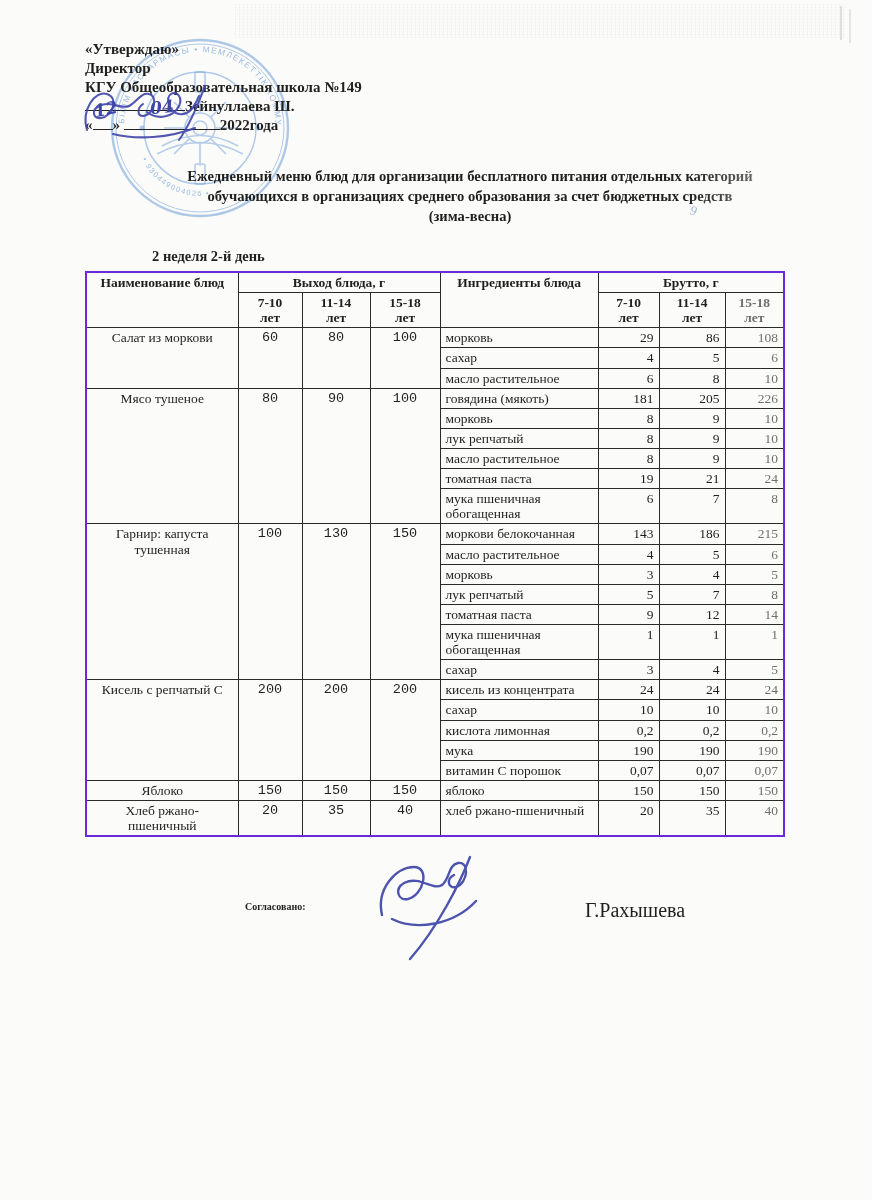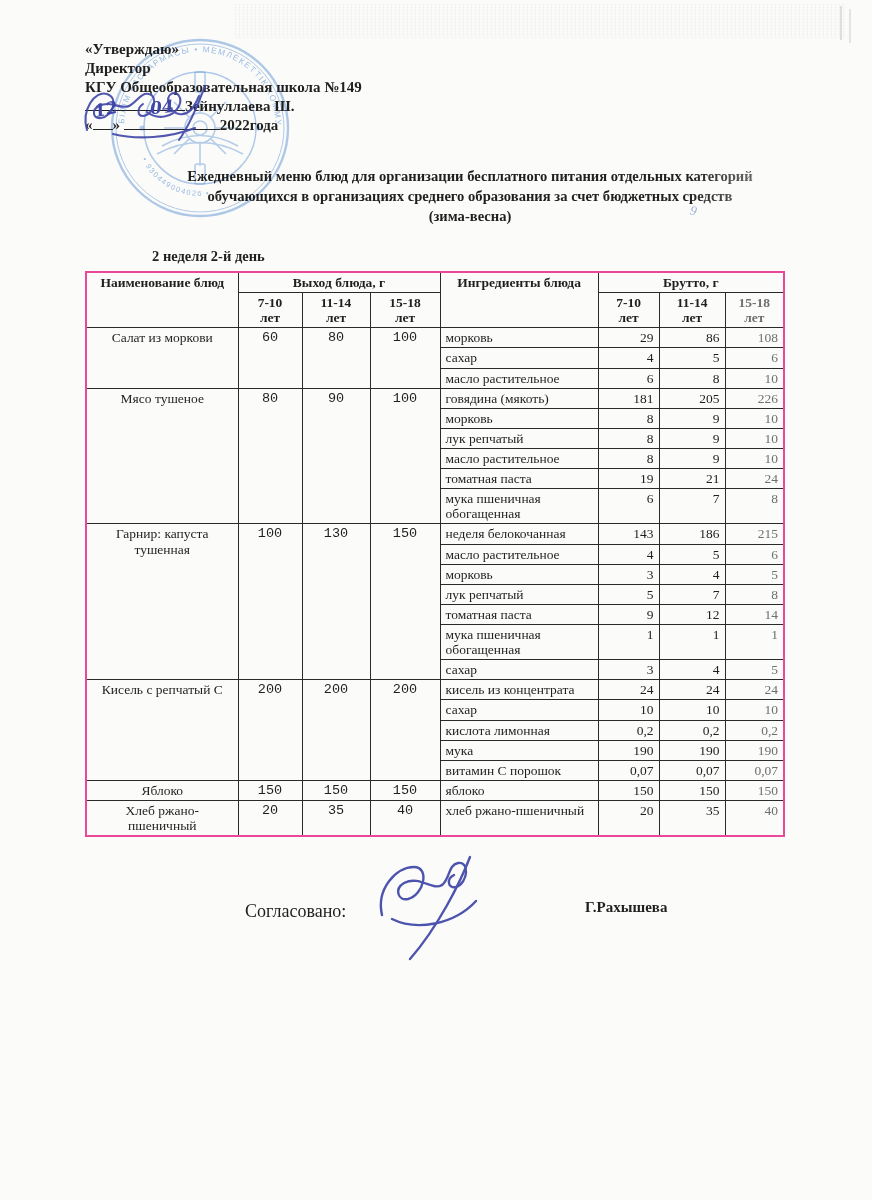--- a/index.html
+++ b/index.html
@@ -35,34 +35,34 @@
     background:linear-gradient(90deg, rgba(251,251,249,0), rgba(251,251,249,.55));pointer-events:none;}
   .note9{position:absolute;left:690px;top:203px;z-index:2;font-style:italic;font-size:13px;
     color:#7d9bd0;opacity:.75;transform:rotate(14deg);}
   .subtitle{position:absolute;left:152px;top:248px;font-weight:bold;font-size:14.5px;z-index:2;}
   
   .menu-table{position:absolute;left:85px;top:271px;z-index:2;
     border-collapse:collapse;table-layout:fixed;width:698px;
     font-size:13.5px;line-height:1.12;}
   .menu-table td,.menu-table th{border:1px solid #2a2a2a;padding:2px 5px;vertical-align:top;
     overflow:hidden;}
-  .menu-table{border:2px solid #ec4899;}
+  .menu-table{border:2px solid #6d28d9;}
   .menu-table th{font-weight:bold;text-align:center;}
   .th-name{vertical-align:middle;}
   .th-ing{vertical-align:top;padding-top:3px;}
   .pre{white-space:pre-line;}
   .dish{text-align:center;}
   .out{text-align:center;font-family:Liberation Mono, monospace;}
   .num{text-align:right;padding-right:7px;}
   .ing{text-align:left;padding-left:6px;}
   .fade{color:#6f6f6f;}
   .fade-h{color:#6f6f6f;font-weight:400;}
   
-  .footer-label{position:absolute;left:245px;top:901px;font-weight:normal;font-size:18px;z-index:2;}
-  .footer-name{position:absolute;left:585px;top:899px;font-weight:bold;font-size:15px;z-index:2;}
+  .footer-label{position:absolute;left:245px;top:901px;font-weight:bold;font-size:10px;z-index:2;}
+  .footer-name{position:absolute;left:585px;top:899px;font-weight:normal;font-size:20px;z-index:2;}
   .sig-footer{position:absolute;left:366px;top:853px;width:132px;height:112px;z-index:3;}
 </style>
 </head>
 <body>
 
 <div class="page">
 
   <div class="noise"></div>
   <div class="edge-mark"></div>
 
@@ -228,21 +228,21 @@
         <td class="num">6</td>
         <td class="num">7</td>
         <td class="num fade">8</td>
       </tr>
 
       <tr>
         <td class="dish" rowspan="7">Гарнир: капуста тушенная</td>
         <td class="out" rowspan="7">100</td>
         <td class="out" rowspan="7">130</td>
         <td class="out" rowspan="7">150</td>
-        <td class="ing">неделя белокочанная</td>
+        <td class="ing">моркови белокочанная</td>
         <td class="num">143</td>
         <td class="num">186</td>
         <td class="num fade">215</td>
       </tr>
       <tr>
         <td class="ing">масло растительное</td>
         <td class="num">4</td>
         <td class="num">5</td>
         <td class="num fade">6</td>
       </tr>

